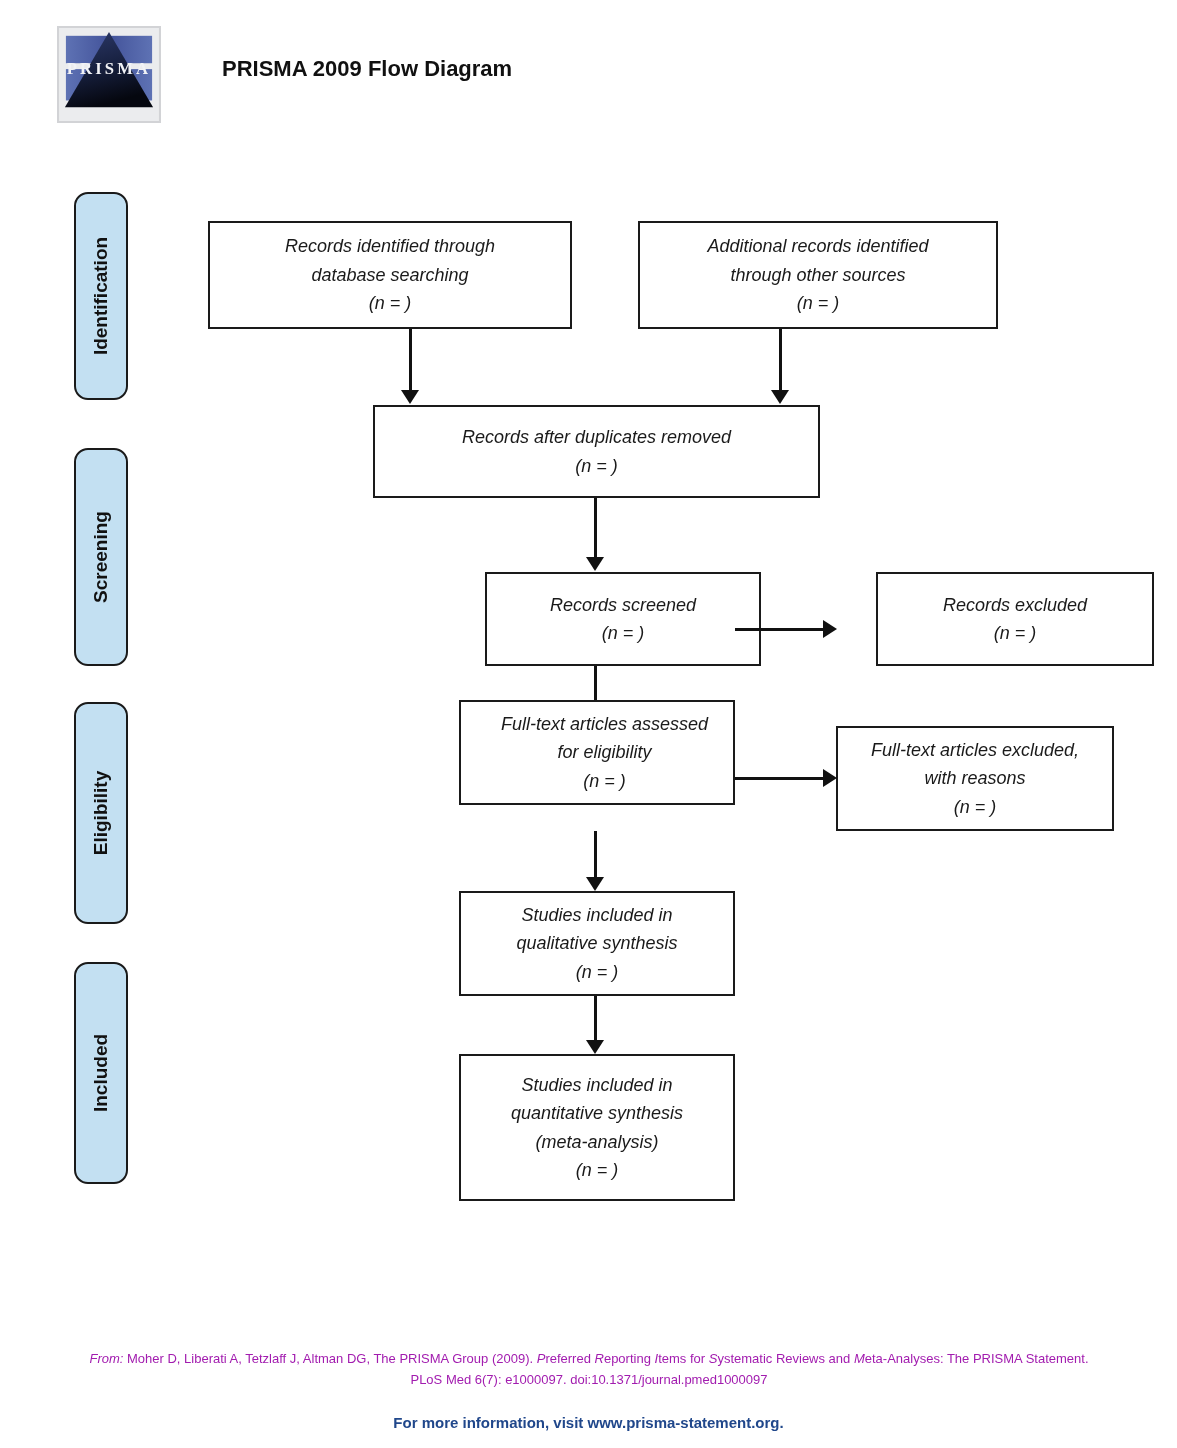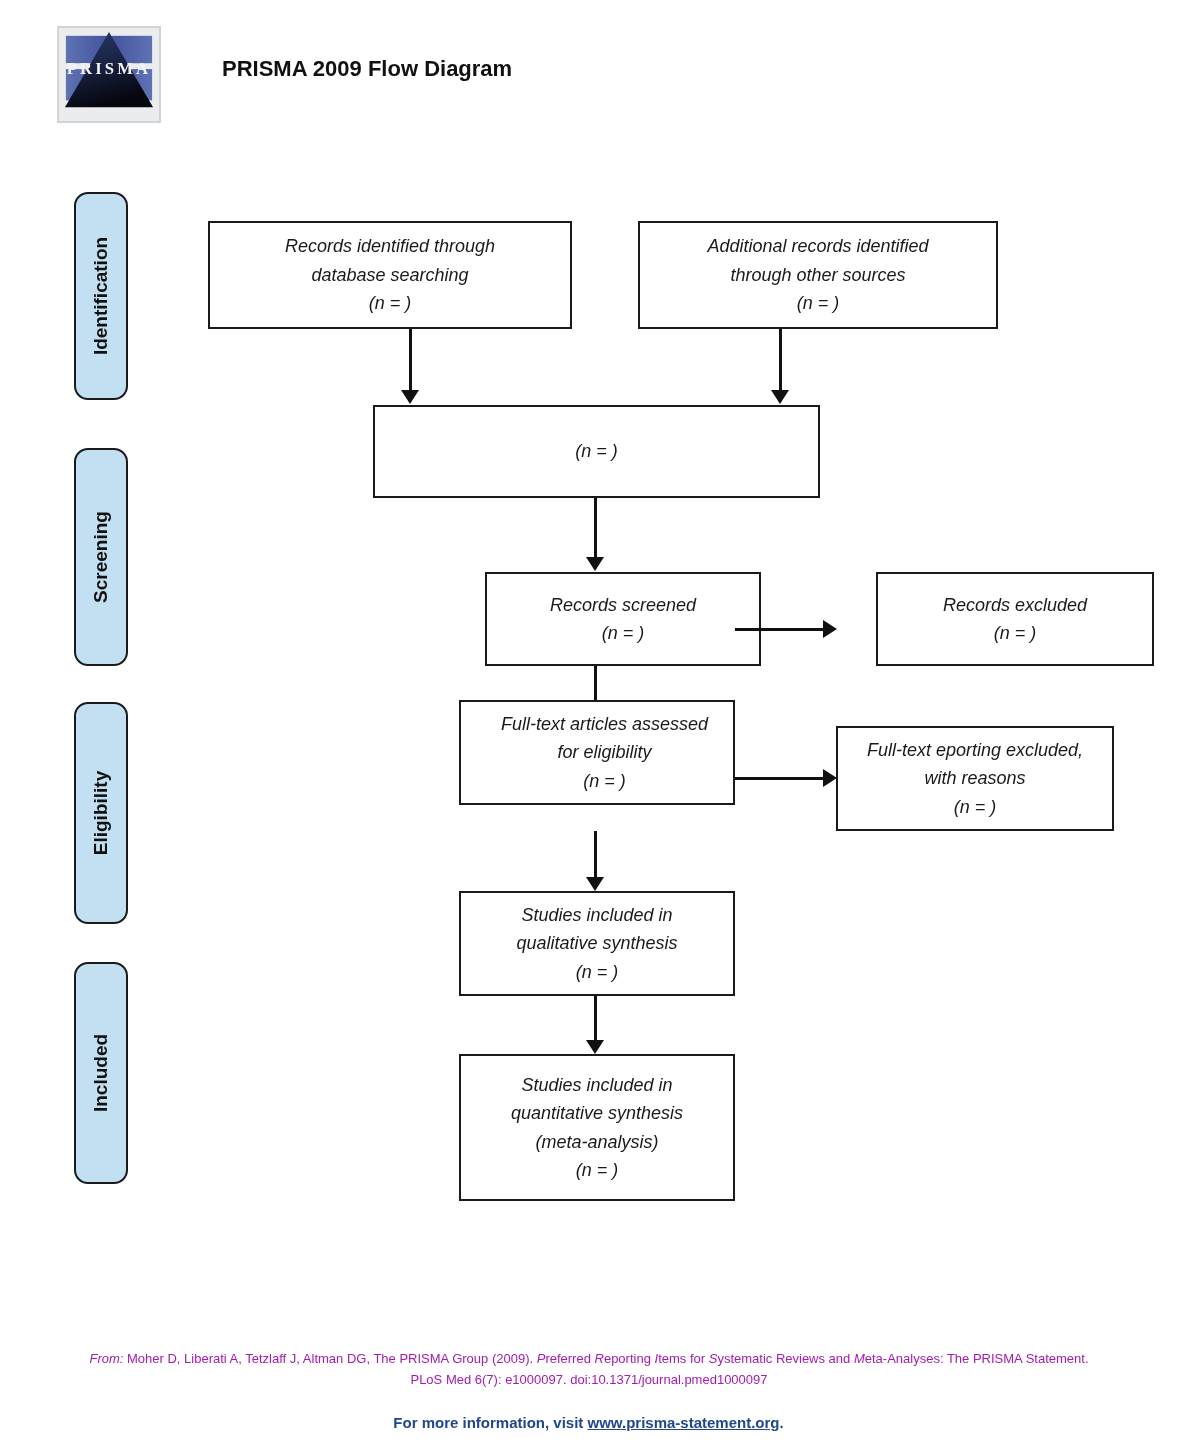--- a/index.html
+++ b/index.html
@@ -130,21 +130,20 @@
     top: 1414px;
     width: 1177px;
     text-align: center;
     font-size: 15px;
     font-weight: bold;
     color: #20478b;
   }
   #footer-link a,
   #footer-link .url {
     color: #20478b;
-    text-decoration: underline;
   }
 </style>
 </head>
 <body>
 
 <div id="page">
 
   <div id="logo">
     <svg viewBox="0 0 104 97" xmlns="http://www.w3.org/2000/svg" aria-hidden="true">
       <defs>
@@ -198,20 +197,21 @@
     <span class="ln">(n =   )</span>
   </div>
 
   <div class="vline" style="left:409px; top:329px; height:62px;"></div>
   <div class="arrow-down" style="left:401px; top:390px;"></div>
 
   <div class="vline" style="left:779px; top:329px; height:62px;"></div>
   <div class="arrow-down" style="left:771px; top:390px;"></div>
 
   <div class="box" style="left:373px; top:405px; width:447px; height:93px;">
+    <span class="ln">Records after duplicates removed</span>
     <span class="ln">(n =   )</span>
   </div>
 
   <div class="vline" style="left:594px; top:498px; height:60px;"></div>
   <div class="arrow-down" style="left:586px; top:557px;"></div>
 
   <div class="box" style="left:485px; top:572px; width:276px; height:94px;">
     <span class="ln">Records screened</span>
     <span class="ln">(n =   )</span>
   </div>
@@ -227,21 +227,21 @@
   <div class="vline" style="left:594px; top:666px; height:50px;"></div>
   <div class="arrow-down" style="left:586px; top:712px;"></div>
 
   <div class="box" style="left:459px; top:700px; width:276px; height:105px;padding-left:21px;">
     <span class="ln">Full-text articles assessed</span>
     <span class="ln">for eligibility</span>
     <span class="ln">(n =   )</span>
   </div>
 
   <div class="box" style="left:836px; top:726px; width:278px; height:105px;">
-    <span class="ln">Full-text eporting excluded,</span>
+    <span class="ln">Full-text articles excluded,</span>
     <span class="ln">with reasons</span>
     <span class="ln">(n =   )</span>
   </div>
 
   <div class="hline" style="left:735px; top:777px; width:90px;"></div>
   <div class="arrow-right" style="left:823px; top:769px;"></div>
 
   <div class="vline" style="left:594px; top:831px; height:50px;"></div>
   <div class="arrow-down" style="left:586px; top:877px;"></div>
 

